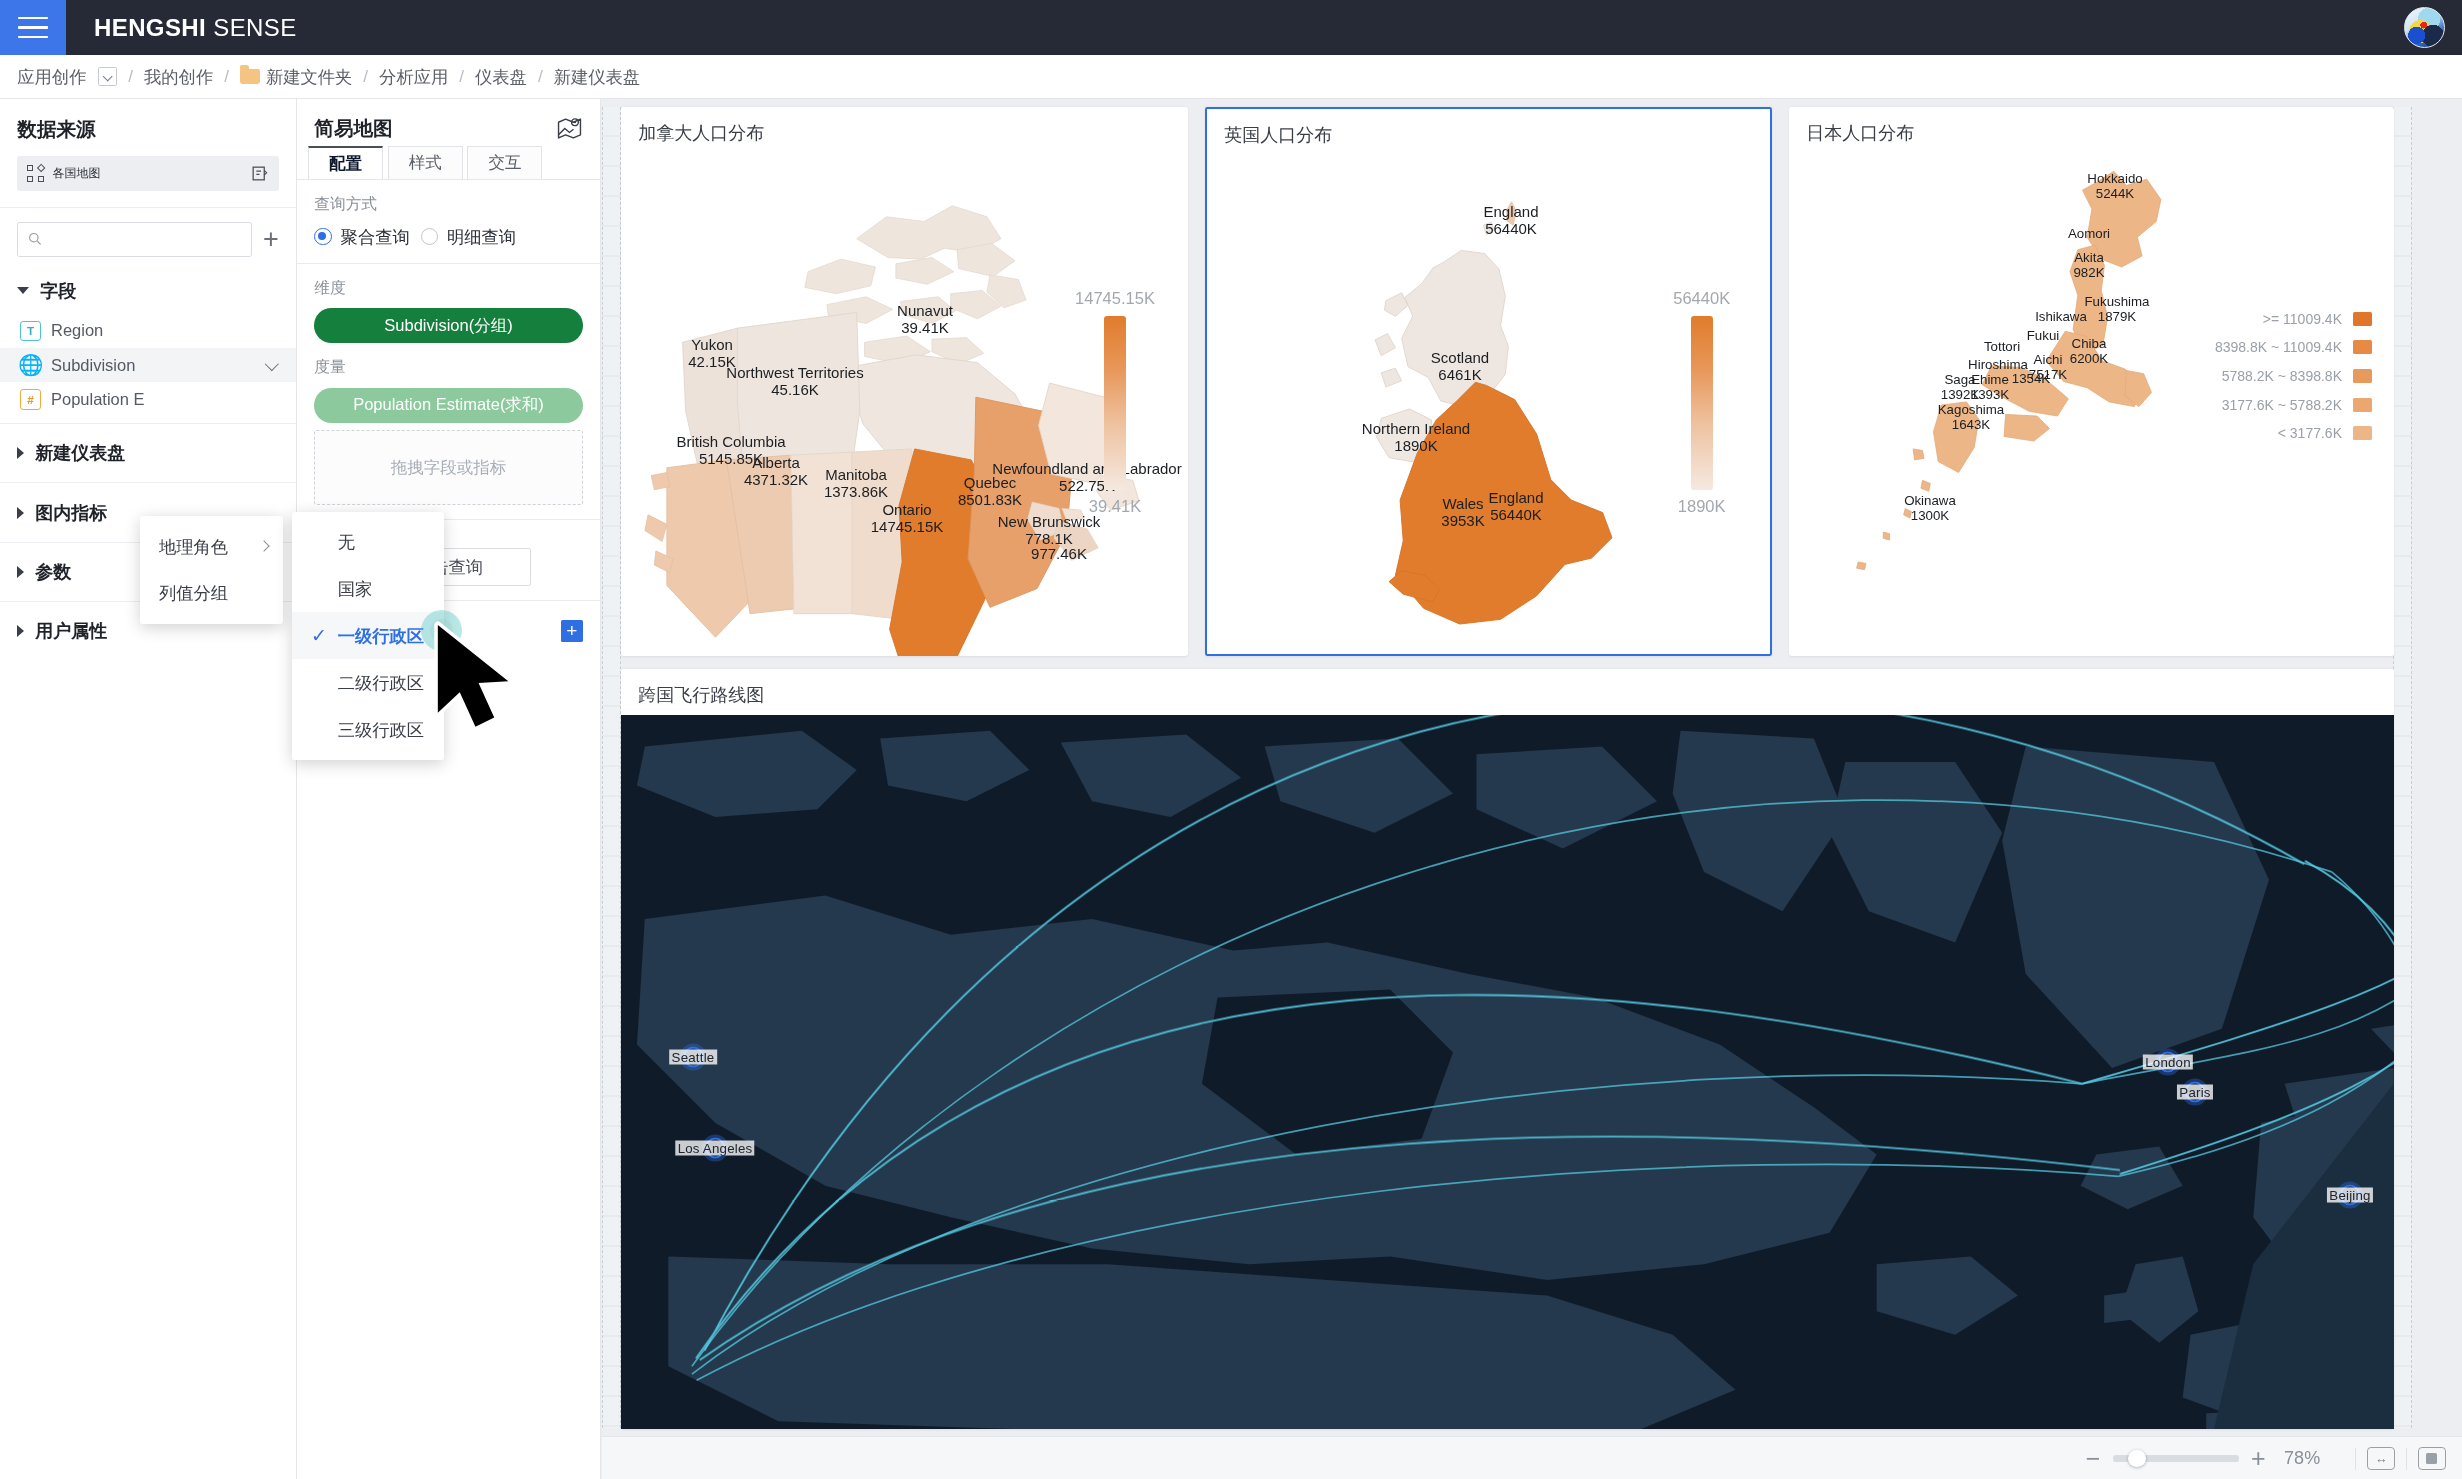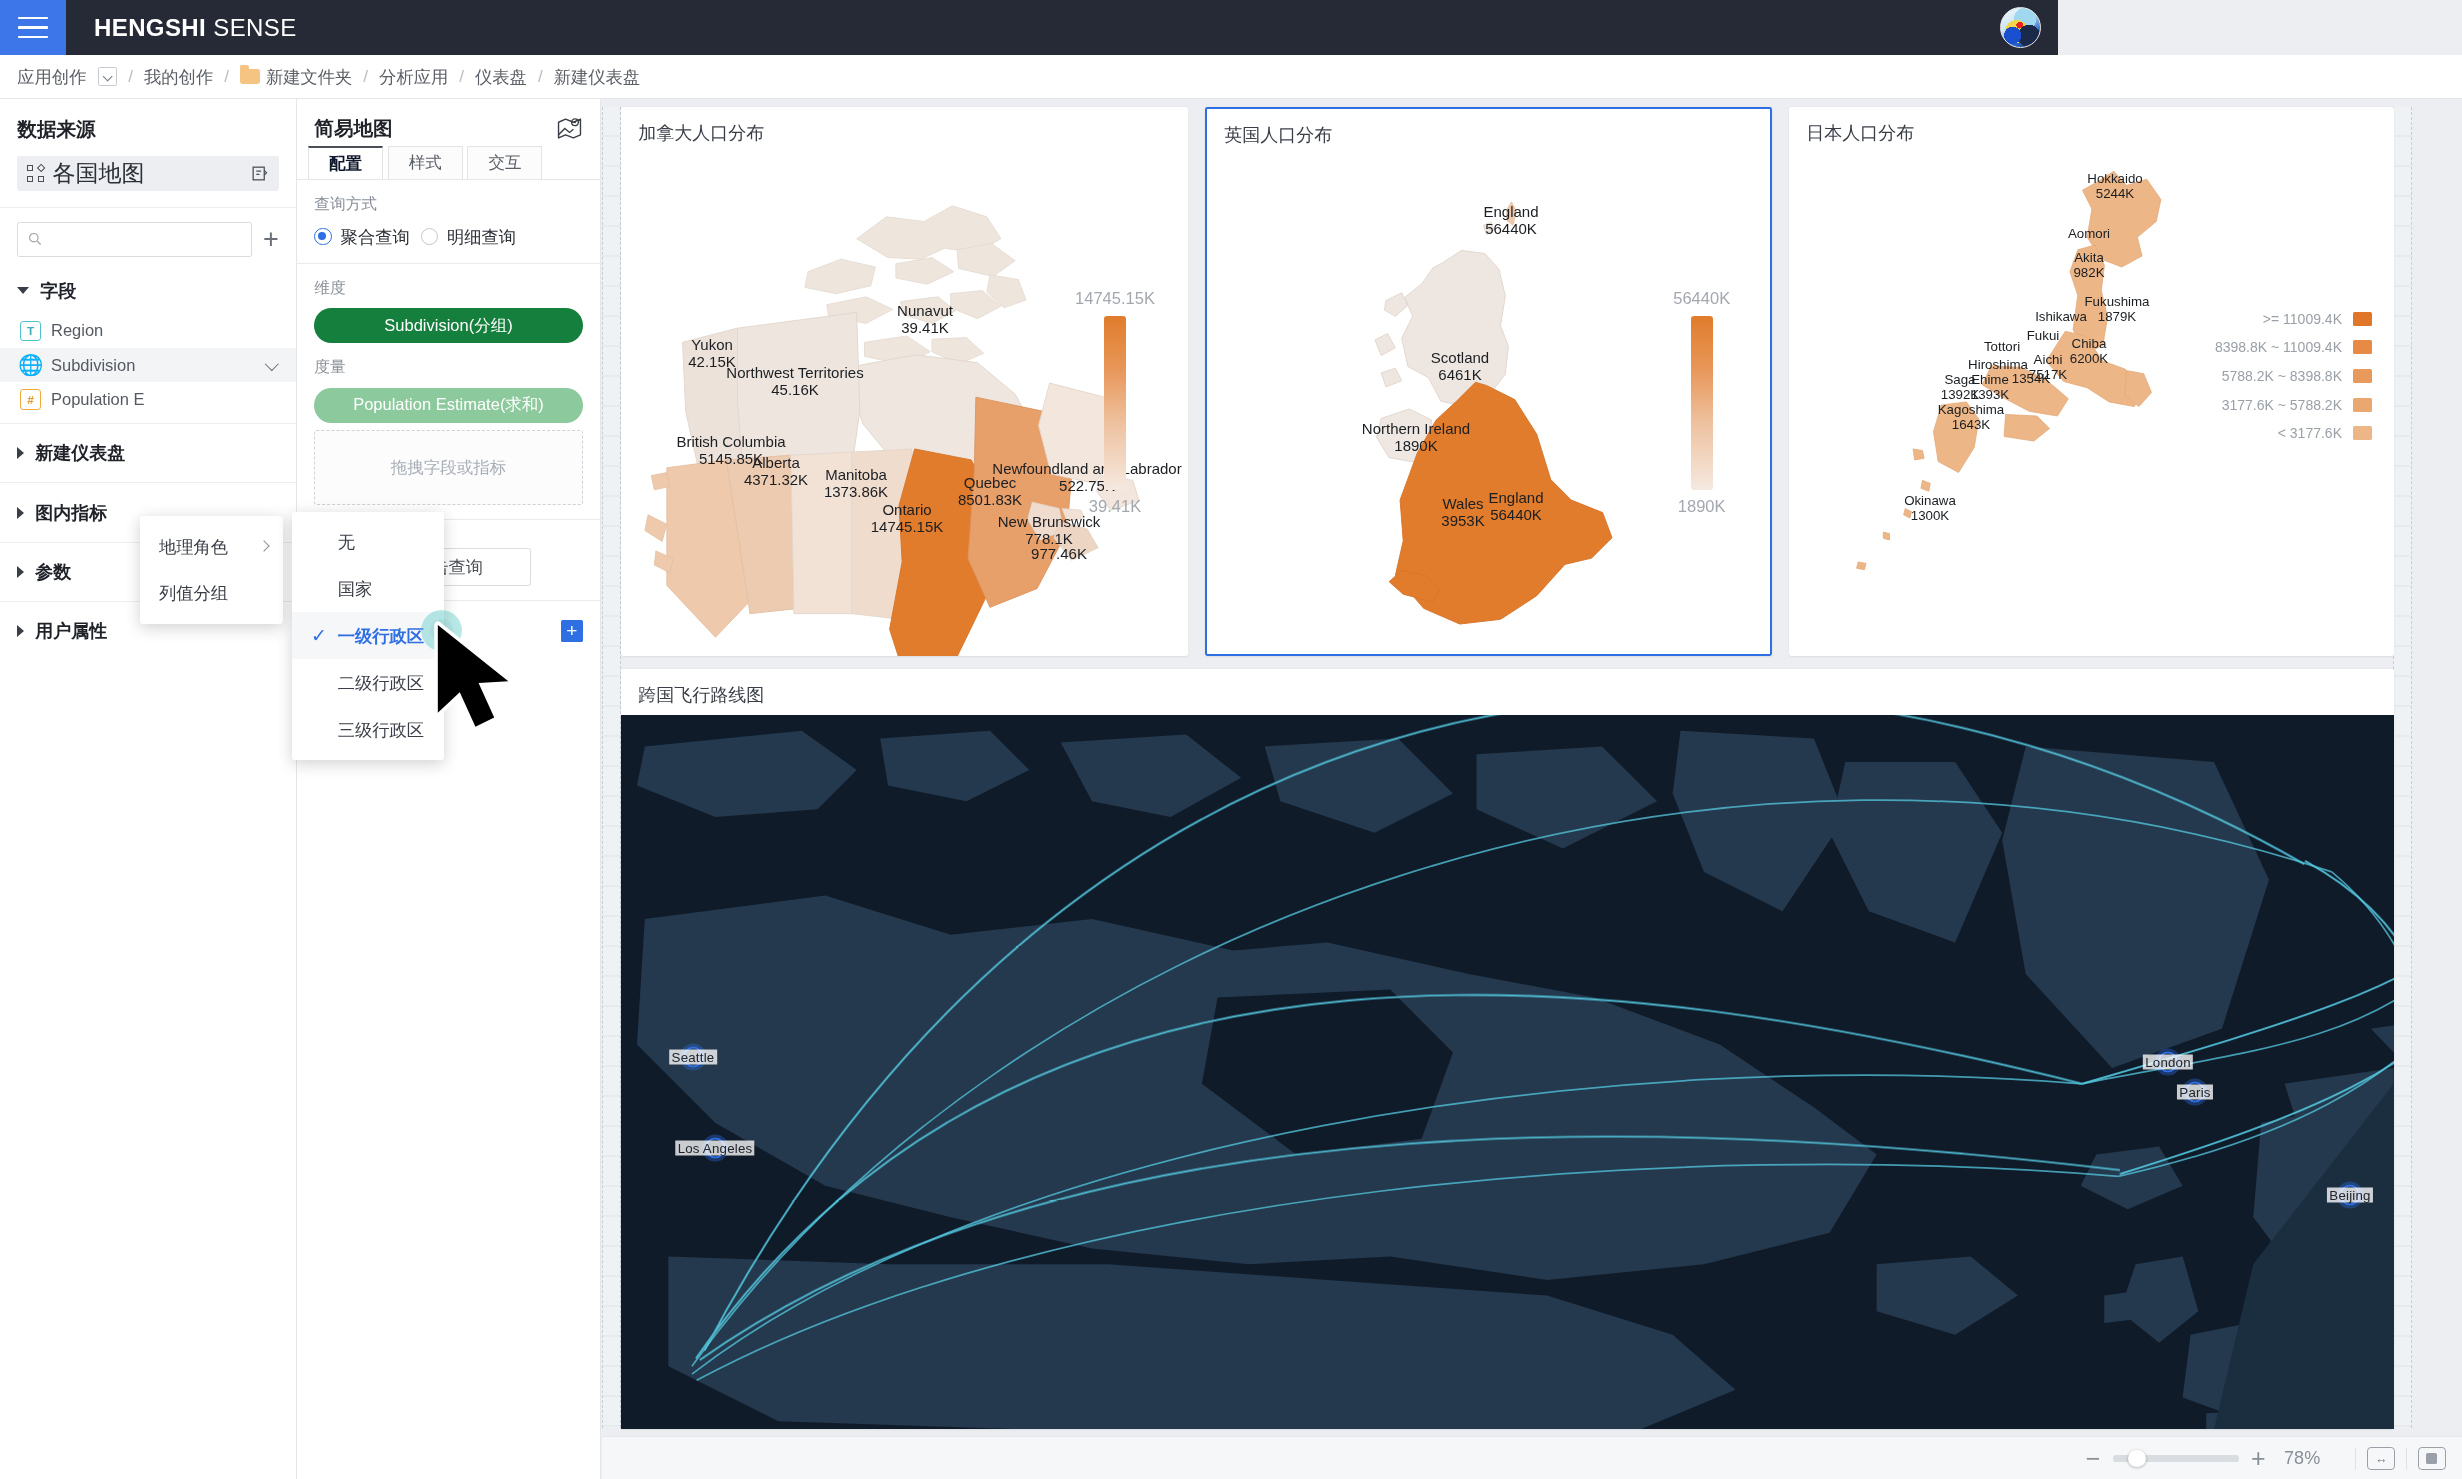--- a/index.html
+++ b/index.html
@@ -4,21 +4,21 @@
 <style>
   * { box-sizing: border-box; margin: 0; padding: 0; }
   html, body {
     width: 2462px; height: 1480px;
     font-family: "Liberation Sans", "DejaVu Sans", sans-serif;
     background: #eceef1; overflow: hidden;
   }
 
   
   #topbar {
-    position: absolute; left: 0; top: 0; width: 2058px; height: 55px;
+    position: absolute; left: 0; top: 0; width: 2462px; height: 55px;
     background: #262a36; display: flex; align-items: center;
   }
   #hamburger {
     width: 66px; height: 55px; background: #3d76e8;
     display: flex; flex-direction: column; align-items: center; justify-content: center; gap: 7px;
     cursor: pointer;
   }
   #hamburger span { display: block; width: 30px; height: 2.4px; background: #fff; border-radius: 0.8px; }
   #brand { margin-left: 28px; font-size: 24px; color: #fff; letter-spacing: 0.4px; }
   #brand .b { font-weight: bold; }
@@ -68,21 +68,21 @@
     position: absolute; left: 0; top: 99px; width: 297px; height: 1381px;
     background: #fff; border-right: 0.8px solid #e4e6ea;
   }
   .lp-sec { padding: 17.3px 17.3px 15.7px 17.3px; border-bottom: 0.8px solid #eceef1; }
   .lp-title { font-size: 19.6px; font-weight: bold; color: #1f2329; }
   .lp-title-row { display: flex; align-items: center; justify-content: space-between; }
   .lp-chip {
     margin-top: 12.6px; height: 35px; background: #eceef1; border-radius: 2.4px;
     display: flex; align-items: center; padding: 0 9.4px; gap: 8.6px; cursor: pointer;
   }
-  .lp-chip .nm { font-size: 23px; color: #2b2f36; flex: 1; }
+  .lp-chip .nm { font-size: 12px; color: #2b2f36; flex: 1; }
   .lp-chip .nm.bold { font-weight: bold; }
 
   .ic-grid { width: 17.3px; height: 17.3px; position: relative; flex: none; }
   .ic-grid i {
     position: absolute; width: 6.3px; height: 6.3px; border: 1.4px solid #4a4f57; background: none;
   }
   .ic-grid i:nth-child(1){ left:0; top:0; }
   .ic-grid i:nth-child(2){ right:0; top:0; transform: rotate(45deg); }
   .ic-grid i:nth-child(3){ left:0; bottom:0; }
   .ic-grid i:nth-child(4){ right:0; bottom:0; }

